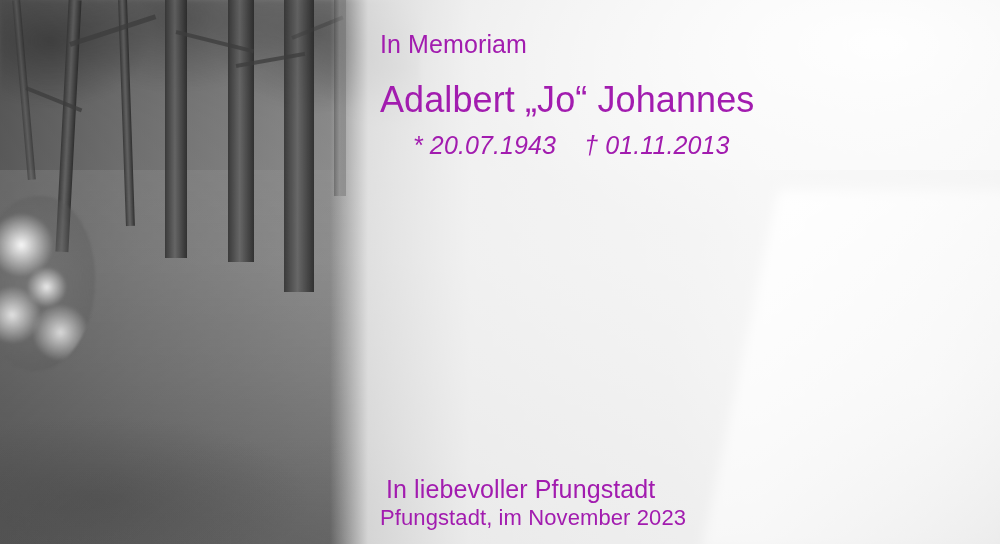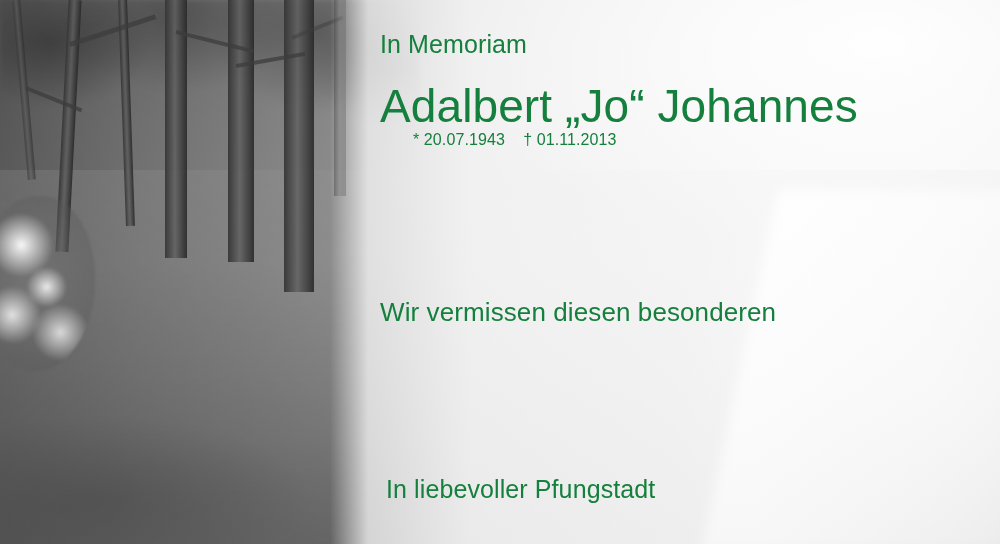--- a/index.html
+++ b/index.html
@@ -111,31 +111,31 @@
       rgba(255,255,255,0.72) 368px,
       rgba(255,255,255,0.86) 470px,
       rgba(255,255,255,0.88) 760px,
       rgba(255,255,255,0.80) 1000px);
   }
 
   
   .text-layer {
     position: absolute;
     left: 0; top: 0; right: 0; bottom: 0;
-    color: #15803d;
+    color: #a21caf;
     padding-left: 8px;
   }
   .t {
     position: absolute;
     white-space: pre;
     letter-spacing: 0.1px;
   }
   .in-memoriam { left: 380px; top: 30px;  font-size: 25px; }
-  .name        { left: 380px; top: 79px;  font-size: 46px; }
-  .dates       { left: 413px; top: 131px; font-size: 16px; }
+  .name        { left: 380px; top: 79px;  font-size: 36px; }
+  .dates       { left: 413px; top: 131px; font-size: 25px; font-style: italic; }
   .msg         { left: 380px; top: 205px; font-size: 26px; line-height: 43px; }
   .closing     { left: 386px; top: 389px; font-size: 25px; line-height: 40px; }
   .place       { left: 380px; top: 505px; font-size: 22px; }
 </style>
 </head>
 <body>
 
 <div class="obituary">
 
   <div class="photo"></div>
@@ -160,24 +160,24 @@
   <div class="bush"></div>
 
   <div class="veil"></div>
 
   <div class="text-layer">
     <div class="t in-memoriam">In Memoriam</div>
     <div class="t name">Adalbert „Jo“ Johannes</div>
     <div class="t dates">* 20.07.1943    † 01.11.2013</div>
 
     <div class="t msg">
-      <div>Wir vermissen diesen besonderen</div>
       
     </div>
 
     <div class="t closing">
       <div>In liebevoller Pfungstadt</div>
       
     </div>
 
+    <div class="t place">Pfungstadt, im November 2023</div>
   </div>
 
 </div>
 
 </body></html>

